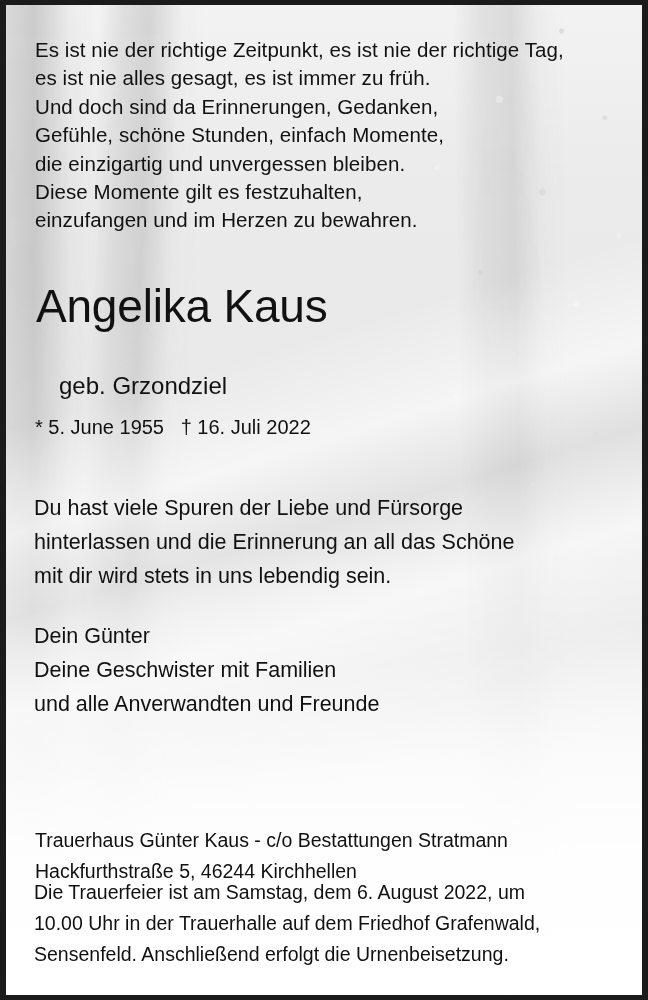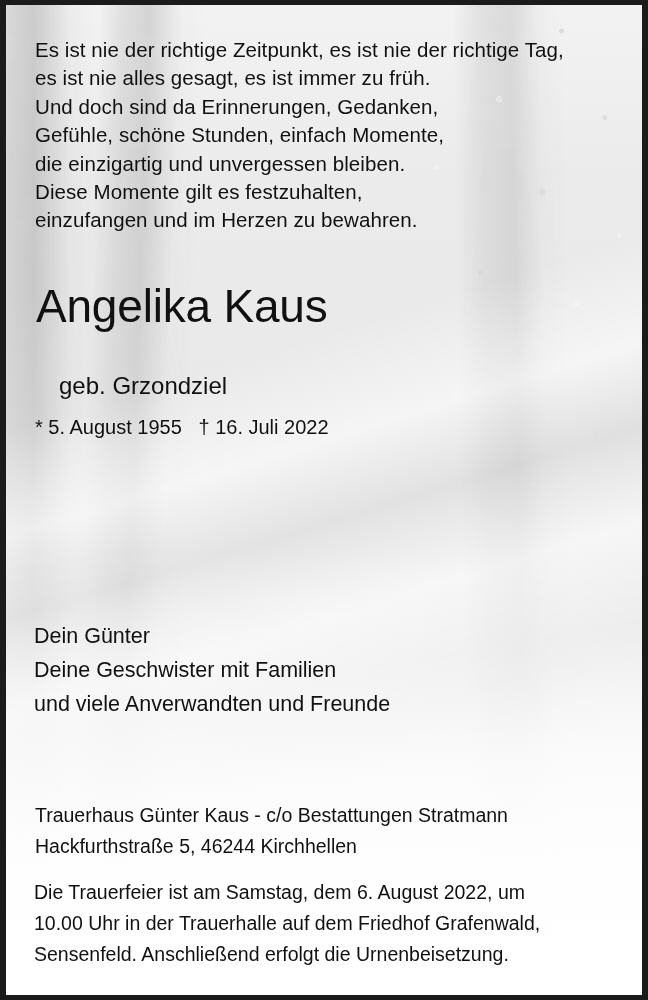--- a/index.html
+++ b/index.html
@@ -209,21 +209,21 @@
     position: absolute;
     left: 34px;
     top: 619px;
     font-size: 21.5px;
     line-height: 34px;
   }
 
   .mourning-house {
     position: absolute;
     left: 35px;
-    top: 800px;
+    top: 825px;
     font-size: 19.5px;
     line-height: 31px;
     white-space: pre-line;
   }
 
   .service-details {
     position: absolute;
     left: 34px;
     top: 877px;
     font-size: 19.5px;
@@ -250,26 +250,29 @@
 Und doch sind da Erinnerungen, Gedanken,
 Gefühle, schöne Stunden, einfach Momente,
 die einzigartig und unvergessen bleiben.
 Diese Momente gilt es festzuhalten,
 einzufangen und im Herzen zu bewahren.</div>
 
     <div class="deceased-name">Angelika Kaus</div>
 
     <div class="maiden-name">geb. Grzondziel</div>
 
-    <div class="life-dates">* 5. August 1955   † 16. Juli 2022</div>
-
+    <div class="life-dates">* 5. June 1955   † 16. Juli 2022</div>
+
+    <div class="block tribute">Du hast viele Spuren der Liebe und Fürsorge
+hinterlassen und die Erinnerung an all das Schöne
+mit dir wird stets in uns lebendig sein.</div>
 
     <div class="block signature">Dein Günter
 Deine Geschwister mit Familien
-und viele Anverwandten und Freunde</div>
+und alle Anverwandten und Freunde</div>
 
     <div class="mourning-house">Trauerhaus Günter Kaus  -  c/o Bestattungen Stratmann
 Hackfurthstraße 5, 46244 Kirchhellen</div>
 
     <div class="block service-details">Die Trauerfeier ist am Samstag, dem 6. August 2022, um
 10.00 Uhr in der Trauerhalle auf dem Friedhof Grafenwald,
 Sensenfeld. Anschließend erfolgt die Urnenbeisetzung.</div>
 
   </div>
 

